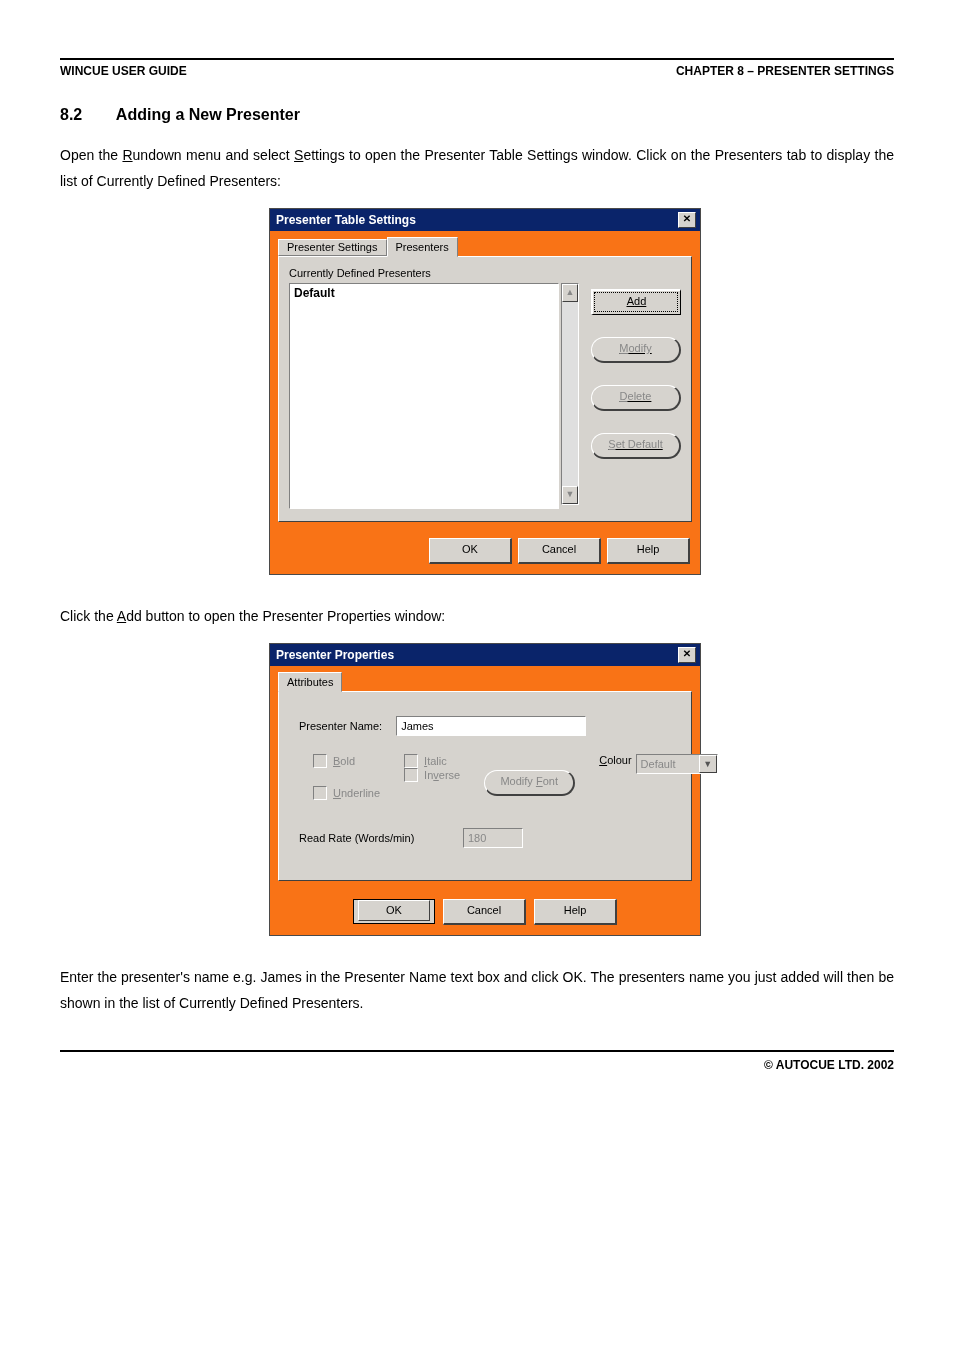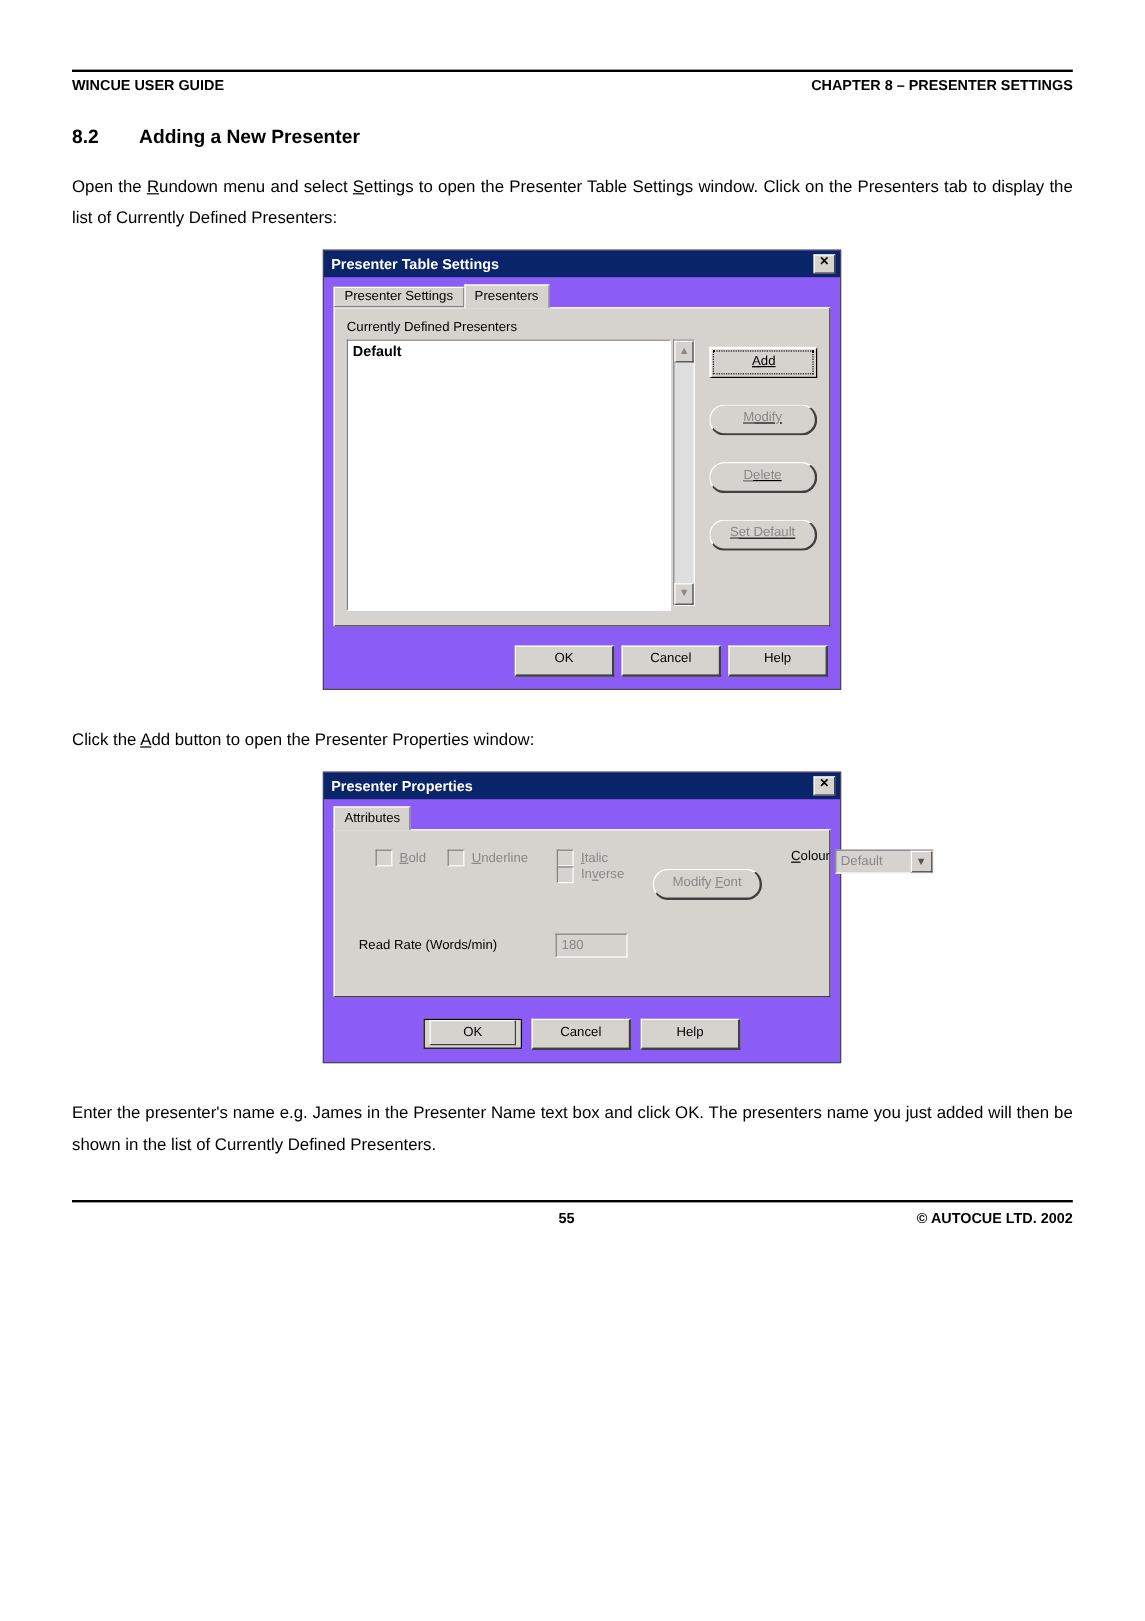--- a/index.html
+++ b/index.html
@@ -40,21 +40,21 @@
 
   
   .dialog-wrap {
     display: flex;
     justify-content: center;
     margin: 8px 0 28px 0;
   }
   .dialog {
     width: 430px;
     border: 1px solid #4a4a4a;
-    background: #8b5cf6;
+    background: #f97316;
     font-family: "MS Sans Serif", Tahoma, Arial, sans-serif;
     font-size: 11px;
     margin-left: 16px;
   }
   .titlebar {
     background: #0a246a;
     color: #fff;
     font-weight: bold;
     font-size: 12px;
     padding: 3px 4px 3px 6px;
@@ -352,23 +352,27 @@
   <div class="dialog">
     <div class="titlebar">
       <span>Presenter Properties</span>
       <div class="close-btn">✕</div>
     </div>
     <div class="tab-area">
       <div class="tabs">
         <div class="tab active">Attributes</div>
       </div>
       <div class="tab-page" style="padding:6px 14px 14px 14px;">
+        <div class="form-row">
+          <span>Presenter Name:</span>
+          <div class="text-input" style="width:180px;">James</div>
+        </div>
 
         <div style="display:flex; align-items:flex-start; gap:24px; margin:10px 6px 6px 20px;">
-          <div style="display:flex; flex-direction:row; gap:18px;">
+          <div style="display:flex; flex-direction:column; gap:18px;">
             <span class="checkbox disabled-text">
               <span class="box"></span>
               <span><span class="mnemonic">B</span><span>old</span></span>
             </span>
             <span class="checkbox disabled-text">
               <span class="box"></span>
               <span><span class="mnemonic">U</span><span>nderline</span></span>
             </span>
           </div>
           <div style="display:flex; flex-direction:column; ">
@@ -409,15 +413,14 @@
       <div class="btn">Help</div>
     </div>
   </div>
 </div>
 
 <p class="body-text">Enter the presenter's name e.g. James in the Presenter Name text box and click OK. The presenters name you just added will then be shown in the list of Currently Defined Presenters.</p>
 
 <div class="bottom-rule"></div>
 <div class="footer-row">
   <span style="width:120px;"></span>
-  <span class="footer-center">55</span>
   <span class="footer-right">© AUTOCUE  LTD.  2002</span>
 </div>
 
 </body></html>

